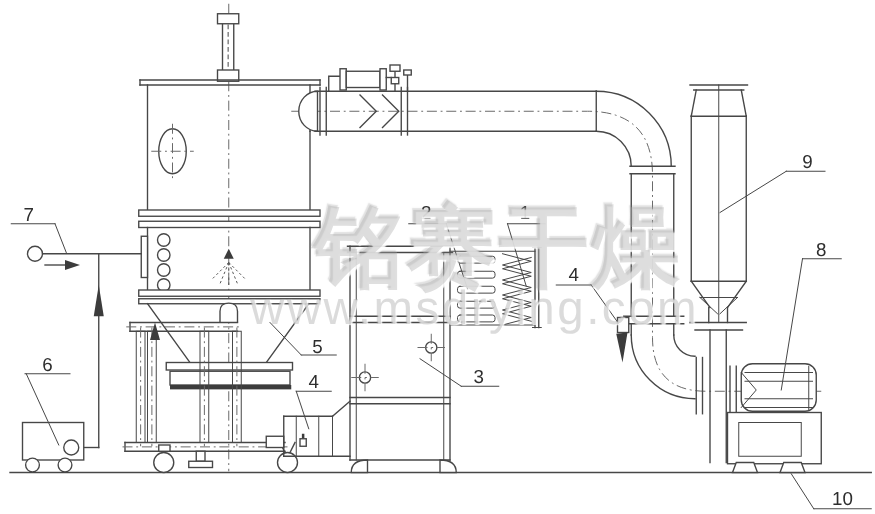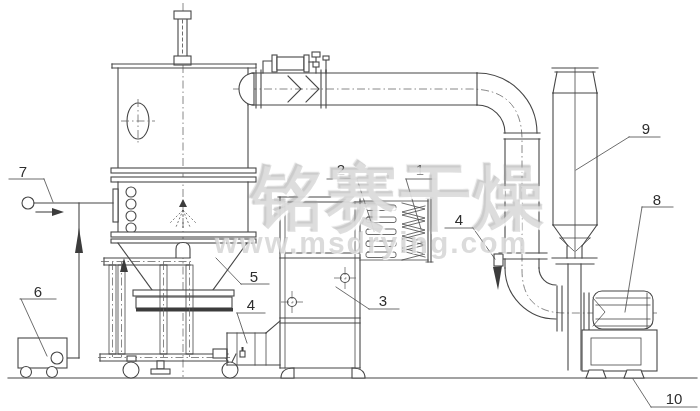--- a/index.html
+++ b/index.html
@@ -10,21 +10,21 @@
   .th{fill:none;stroke:#474747;stroke-width:0.8;stroke-linecap:square;}
   .dd{fill:none;stroke:#6a6a6a;stroke-width:0.8;stroke-dasharray:8 3 1.5 3;}
   .wf{fill:#ffffff;stroke:#474747;stroke-width:1.1;}
   .dk{fill:#3c3c3c;stroke:none;}
   .spray{fill:none;stroke:#5a5a5a;stroke-width:0.8;stroke-dasharray:2 2;}
   .plabel{font-family:"Liberation Sans",sans-serif;font-size:15px;fill:#2e2e2e;text-anchor:middle;}
   .wm-brand{position:absolute;left:203px;top:150px;width:320px;font-size:72px;font-weight:700;
             letter-spacing:2px;color:rgba(170,170,170,0.38);white-space:nowrap;
             text-shadow:2px 2px 1px rgba(255,255,255,0.9),-1px -1px 1px rgba(130,130,130,0.25);
             pointer-events:none;font-family:"Liberation Sans",sans-serif;margin-left:48px;}
-  .wm-url{position:absolute;left:214px;top:226px;font-size:30px;font-weight:700;letter-spacing:2px;
+  .wm-url{position:absolute;left:200px;top:226px;font-size:38px;font-weight:400;letter-spacing:2px;
           color:rgba(170,170,170,0.42);white-space:nowrap;
           text-shadow:1px 1px 1px rgba(255,255,255,0.9);pointer-events:none;
           font-family:"Liberation Sans",sans-serif;}
 </style>
 </head>
 <body>
 
 <div id="stage">
 <svg width="700" height="411" viewBox="0 0 700 411">
 

